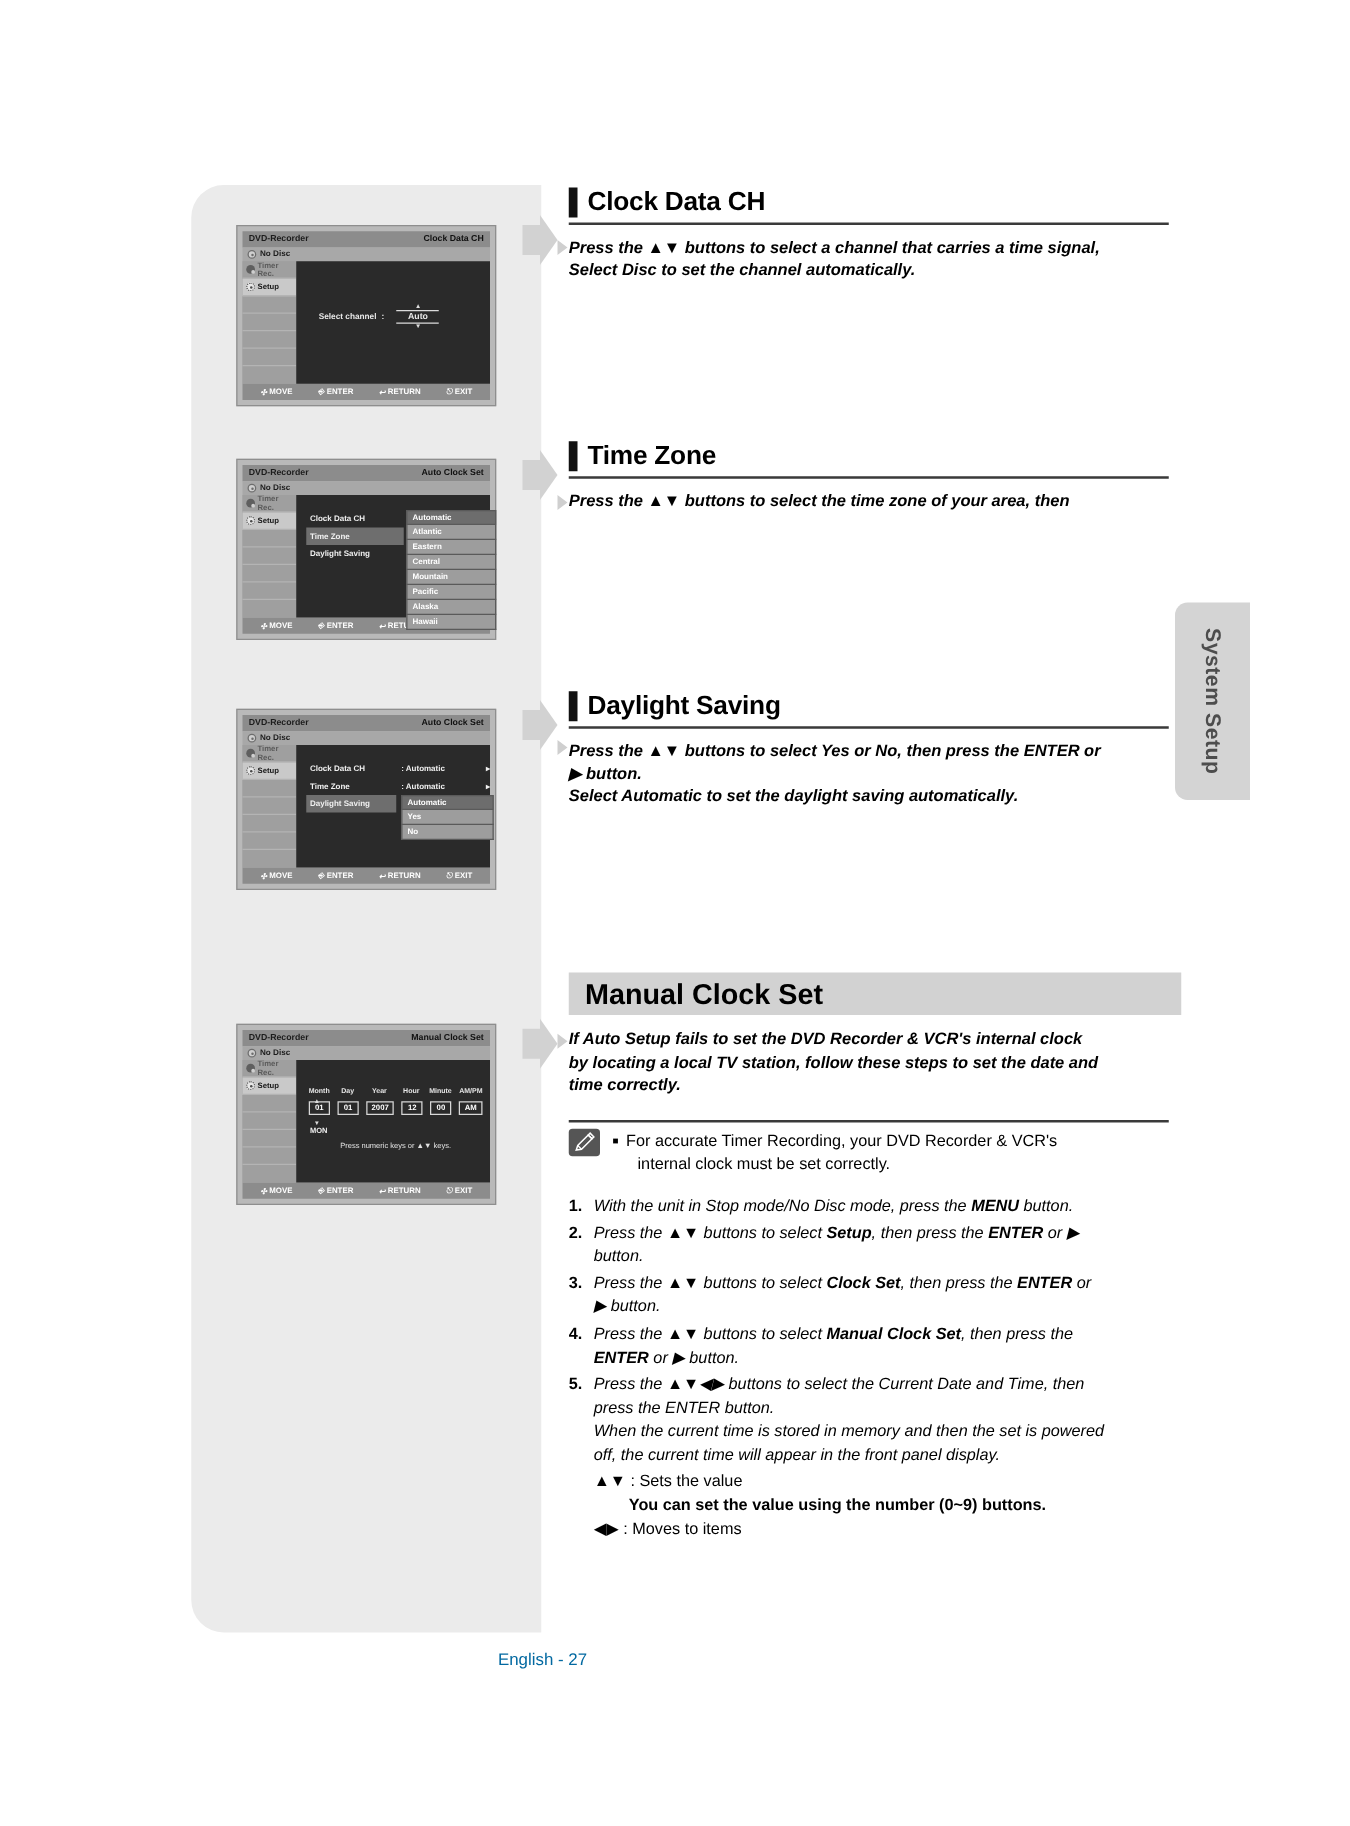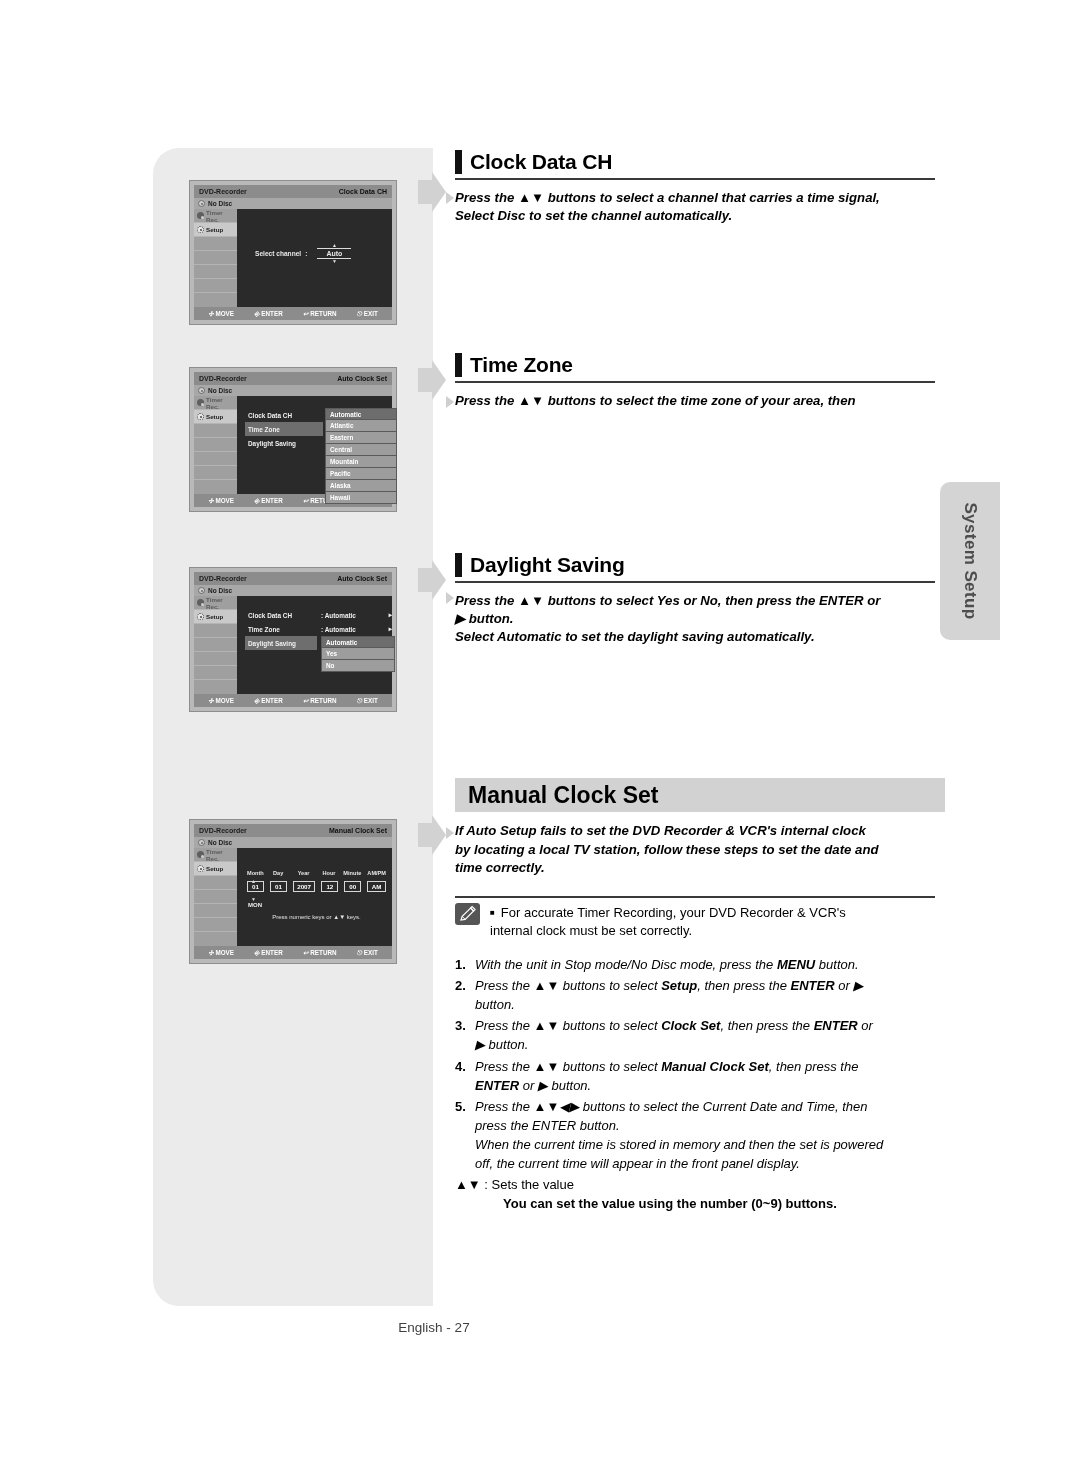--- a/index.html
+++ b/index.html
@@ -203,27 +203,27 @@
   .note-body .bullet{ font-size:8px; vertical-align:2px; margin-right:6px;}
 
   
   #steps{
     position:absolute; left:455px; top:955px; width:480px;
     font-size:13px; line-height:1.47;
   }
   .step{ display:flex; margin-bottom:2px;}
   .step .num{ width:20px; flex:0 0 auto; font-weight:bold;}
   .step .txt{ flex:1;font-style:italic;}
-  .sub{ }
+  .sub{ margin-left:20px; }
   .sub2{ margin-left:48px;font-weight:bold; }
   b{ font-weight:bold;}
 
   #footer{
     position:absolute; left:0; top:1320px; width:908px;
-    text-align:center; font-size:13.5px; color:#404040;
+    text-align:center; font-size:13.5px; color:#0369a1;
   }
   #footer .fx{ display:inline-block; margin-left:-40px;}
 </style>
 </head>
 <body>
 
 <div id="left-panel"></div>
 
 <div id="side-tab">
   <span class="tab-text">System Setup</span>
@@ -545,21 +545,21 @@
 <div id="note">
   <div class="note-icon">
     <svg width="19" height="18" viewBox="0 0 19 18">
       <path d="M3 15 L4.2 11.4 L12.6 3 L15.6 6 L7.2 14.4 Z" fill="none" stroke="#ffffff" stroke-width="1.2"></path>
       <path d="M12.6 3 L14.1 1.5 L17.1 4.5 L15.6 6 Z" fill="none" stroke="#ffffff" stroke-width="1.2"></path>
       <path d="M4.2 11.4 L7.2 14.4" fill="none" stroke="#ffffff" stroke-width="1"></path>
     </svg>
   </div>
   <div class="note-body">
     <span class="bullet">■</span><span>For accurate Timer Recording, your DVD Recorder &amp; VCR's</span><br>
-    <span style="display:inline-block;">internal clock must be set correctly.</span>
+    <span style="margin-left:20px; display:inline-block;">internal clock must be set correctly.</span>
   </div>
 </div>
 
 <div id="steps">
   <div class="step">
     <div class="num">1.</div>
     <div class="txt">With the unit in Stop mode/No Disc mode, press the <b>MENU</b> button.</div>
   </div>
   <div class="step">
     <div class="num">2.</div>
@@ -572,17 +572,18 @@
   <div class="step">
     <div class="num">4.</div>
     <div class="txt">Press the ▲▼ buttons to select <b>Manual Clock Set</b>, then press the<br><b>ENTER</b> or ▶ button.</div>
   </div>
   <div class="step">
     <div class="num">5.</div>
     <div class="txt">Press the ▲▼◀▶ buttons to select the Current Date and Time, then<br>press the ENTER button.<br>When the current time is stored in memory and then the set is powered<br>off, the current time will appear in the front panel display.</div>
   </div>
   <div class="sub">▲▼ : Sets the value</div>
   <div class="sub2">You can set the value using the number (0~9) buttons.</div>
+  <div class="sub">◀▶ : Moves to items</div>
 </div>
 
 <div id="footer">
   <span class="fx">English - 27</span>
 </div>
 
 </body></html>

